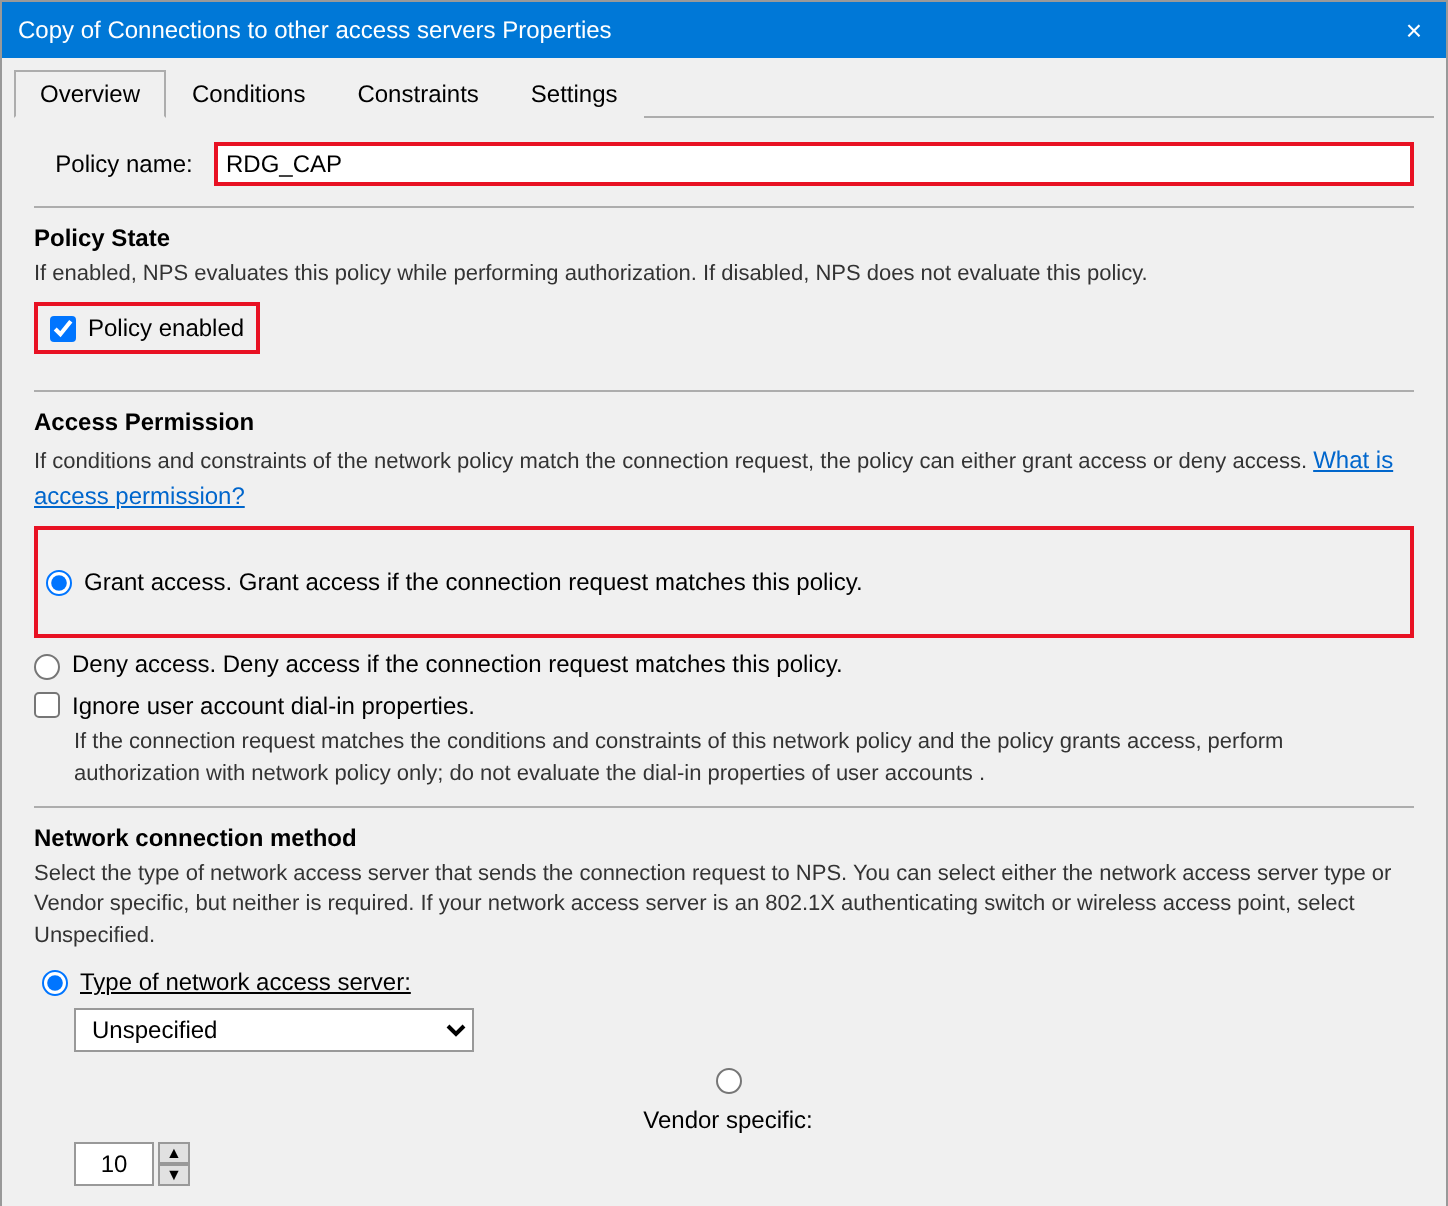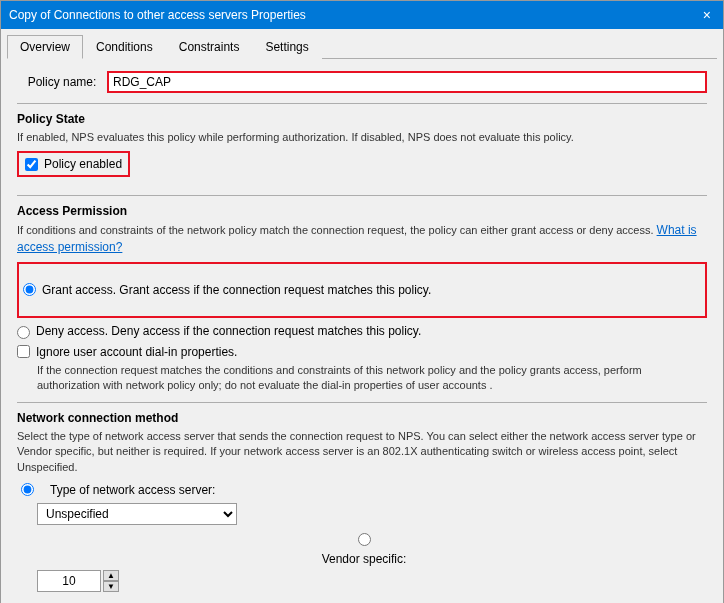--- a/index.html
+++ b/index.html
@@ -29,21 +29,21 @@
     .radio-label { font-size: 12px; }
     .link { color: #0066cc; text-decoration: underline; cursor: pointer; font-size: 12px; }
     .ignore-row { display: flex; align-items: flex-start; gap: 6px; margin-bottom: 4px; }
     .ignore-desc { font-size: 11px; color: #333; margin-left: 20px; line-height: 1.4; margin-bottom: 8px; }
     .network-section { margin-bottom: 10px; }
     .network-desc { font-size: 11px; color: #333; line-height: 1.4; margin-bottom: 8px; }
     .radio-indent { margin-left: 4px; margin-bottom: 6px; }
     .dropdown-row { display: flex; align-items: center; gap: 4px; margin-left: 20px; margin-bottom: 8px; }
     .dropdown { width: 200px; height: 22px; border: 1px solid #999; background: white; font-size: 12px; padding: 2px 4px; cursor: pointer; }
     .spinner-row { display: flex; align-items: center; gap: 2px; margin-left: 20px; }
-    .spinner-input { width: 64px; height: 22px; border: 1px solid #999; background: white; font-size: 12px; padding: 2px 4px; text-align: center; }
+    .spinner-input { width: 40px; height: 22px; border: 1px solid #999; background: white; font-size: 12px; padding: 2px 4px; text-align: center; }
     .spinner-btns { display: flex; flex-direction: column; }
     .spinner-btn { width: 16px; height: 11px; border: 1px solid #999; background: #e1e1e1; font-size: 8px; cursor: pointer; display: flex; align-items: center; justify-content: center; padding: 0; }
     .button-row { display: flex; justify-content: flex-end; gap: 6px; padding: 8px 12px; border-top: 1px solid #adadad; margin-top: 4px; }
     .btn { width: 70px; height: 24px; border: 1px solid #adadad; background: #e1e1e1; font-size: 12px; cursor: pointer; }
     .btn-apply { border: 1px solid #0078d7; }
   </style>
 </head>
 <body>
 
 <div class="dialog">
@@ -112,21 +112,21 @@
       <div class="ignore-desc">If the connection request matches the conditions and constraints of this network policy and the policy grants access, perform authorization with network policy only; do not evaluate the dial-in properties of user accounts .</div>
     </div>
 
     <hr class="divider">
 
     <div class="network-section">
       <div class="section-title">Network connection method</div>
       <div class="network-desc">Select the type of network access server that sends the connection request to NPS. You can select either the network access server type or Vendor specific, but neither is required.  If your network access server is an 802.1X authenticating switch or wireless access point, select Unspecified.</div>
 
       <div class="radio-indent">
-        <label style="display:flex;align-items:center;gap:16px;">
+        <label style="display:flex;align-items:center;gap:6px;text-decoration:underline;">
           <input type="radio" name="network_type" checked="" style="">
           <span>Type of network access server:</span>
         </label>
       </div>
 
       <div class="dropdown-row">
         <select class="dropdown">
           <option value="Unspecified">Unspecified</option>
         </select>
       </div>

